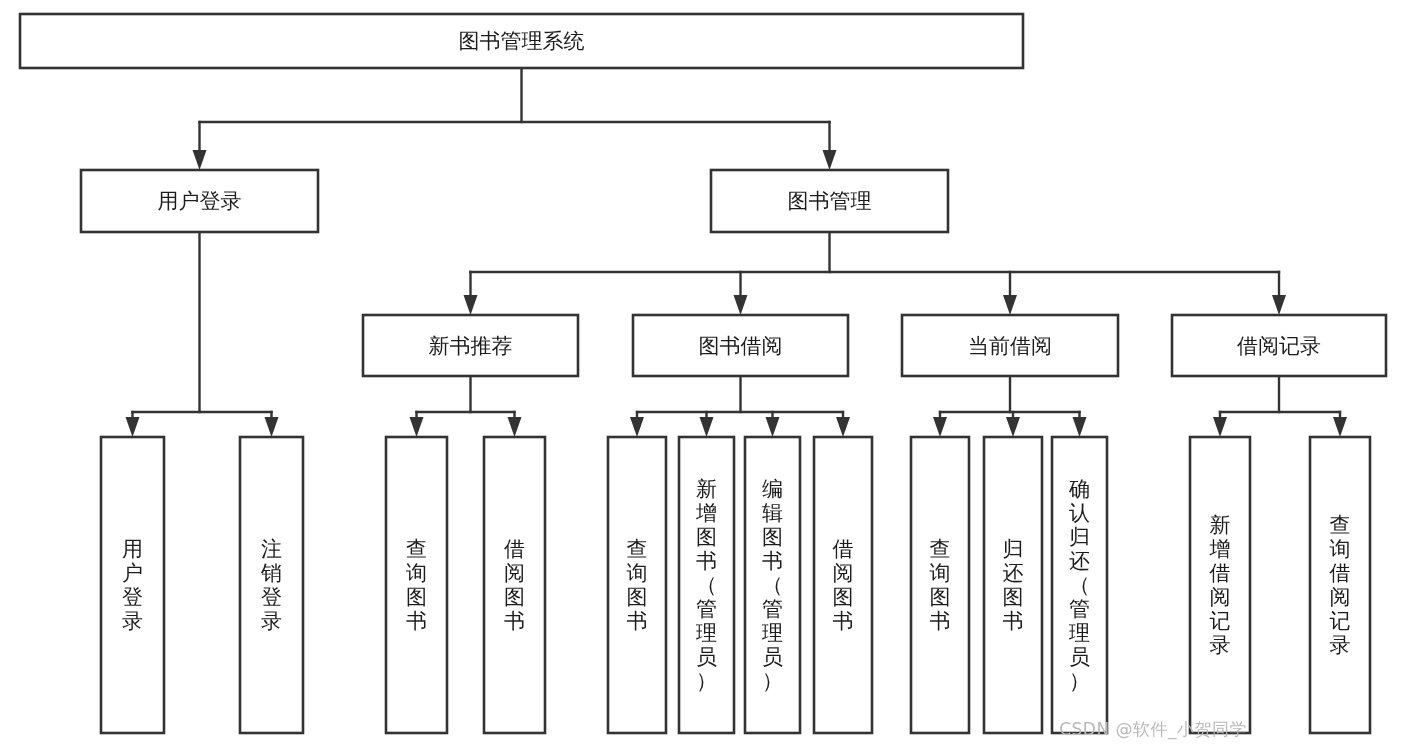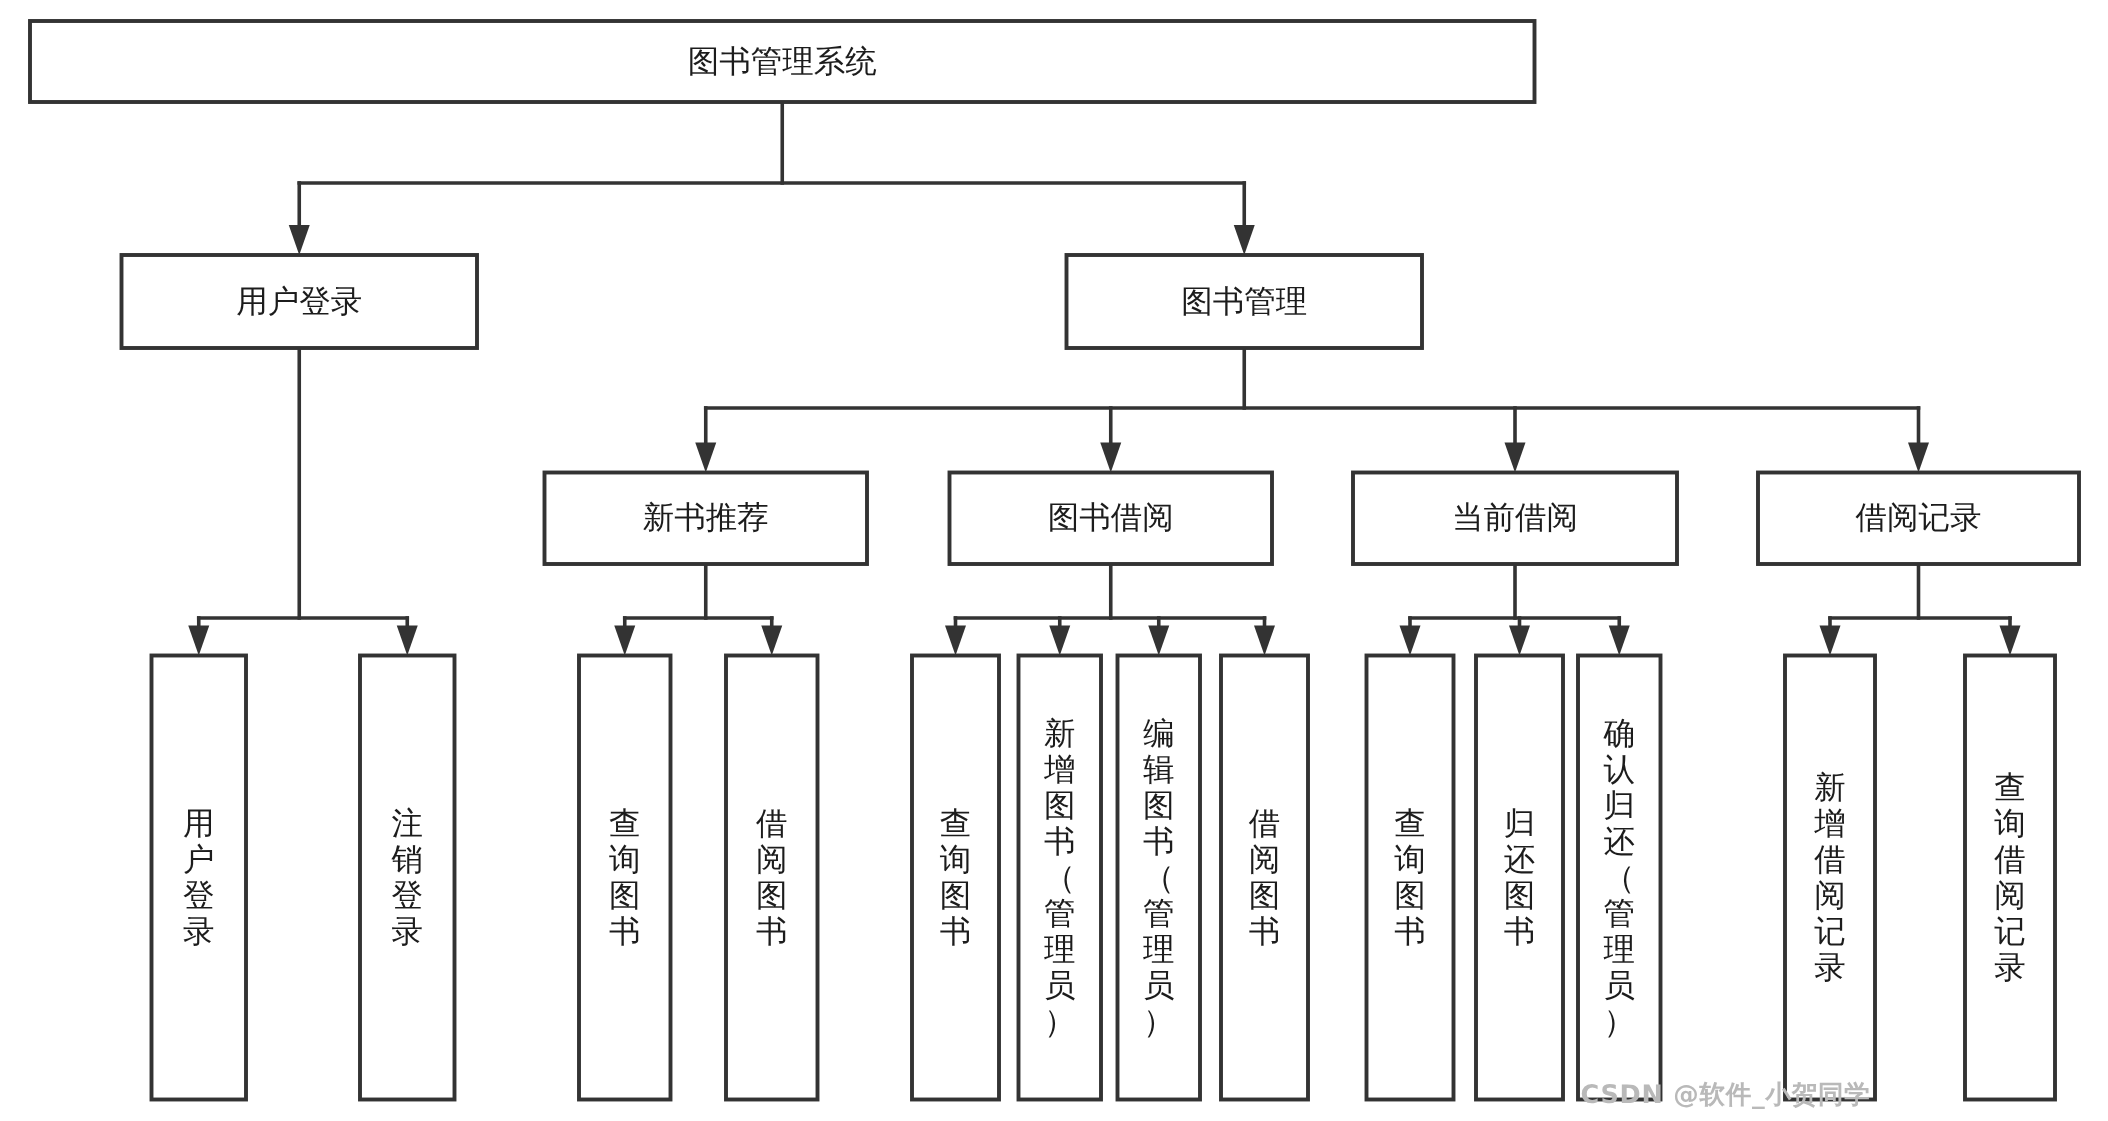--- a/index.html
+++ b/index.html
@@ -59,21 +59,20 @@
   .watermark-text {
     position: absolute;
     right: 12px;
     bottom: 6px;
     font-family: "DejaVu Sans", "Liberation Sans", sans-serif;
     font-size: 17px;
     color: #b9b9b9;
     letter-spacing: 0.5px;
     white-space: nowrap;
     user-select: none;
-    font-weight: bold;
   }
 </style>
 </head>
 <body>
 
 <div id="diagram-root">
   <svg id="tree-svg" viewBox="0 0 1405 747">
     <g id="connector-layer">
         <line x1="521.5" y1="68" x2="521.5" y2="122" class="connector"></line>
         <line x1="199.5" y1="122" x2="829.5" y2="122" class="connector"></line>

